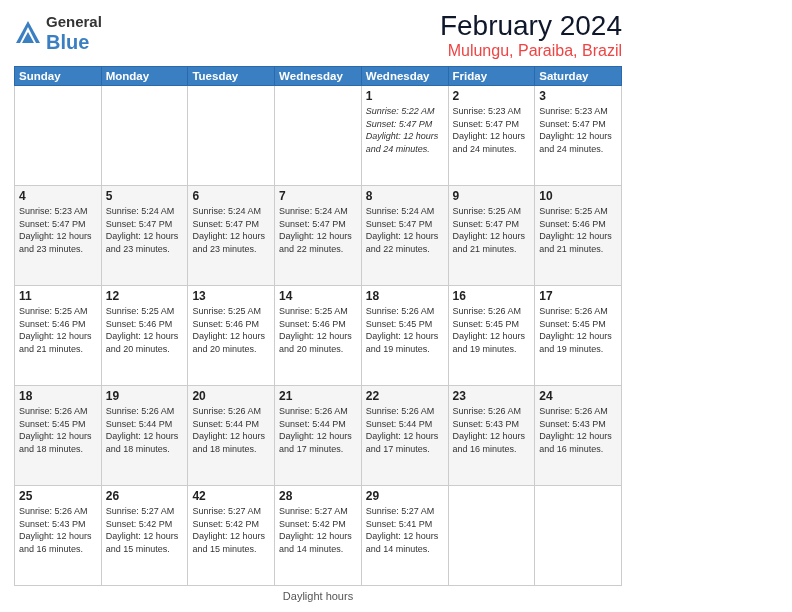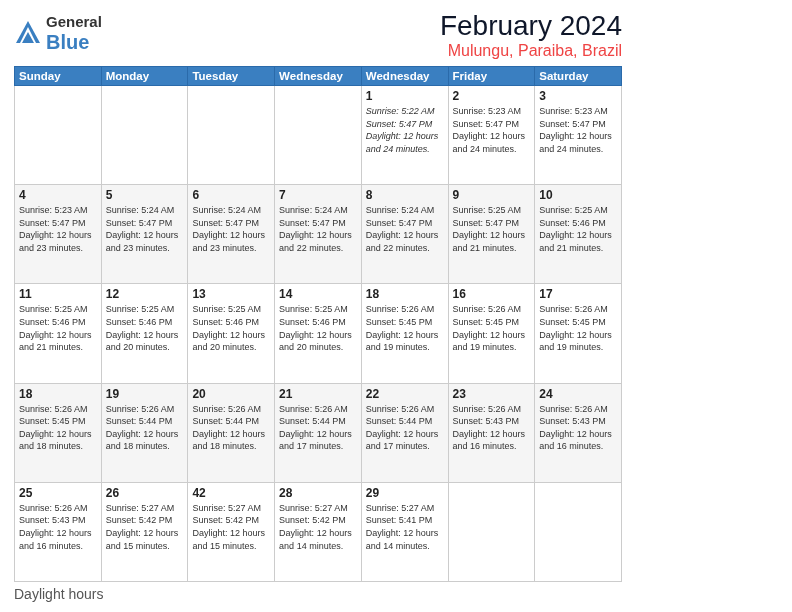--- a/index.html
+++ b/index.html
@@ -96,24 +96,24 @@
     }
     .day-info {
       font-size: 9px;
       line-height: 1.4;
       color: #333;
     }
     .empty-cell {
       background: #fff !important;
     }
     .footer-note {
-      font-size: 14px;
+      font-size: 11px;
       color: #555;
       margin-top: 4px;
-      text-align: left;
+      text-align: center;
     }
   </style>
 </head>
 <body>
 
 <div class="page">
   <div class="header">
     <div class="logo">
       <svg class="logo-icon" viewBox="0 0 28 28">
         <polygon points="14,2 26,24 2,24" fill="#3a7fc1"></polygon>

